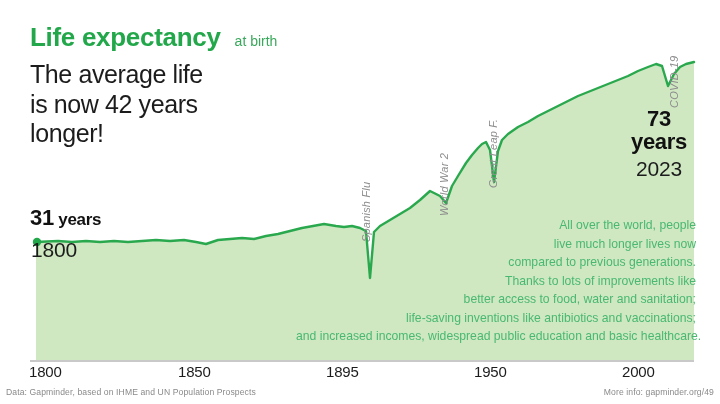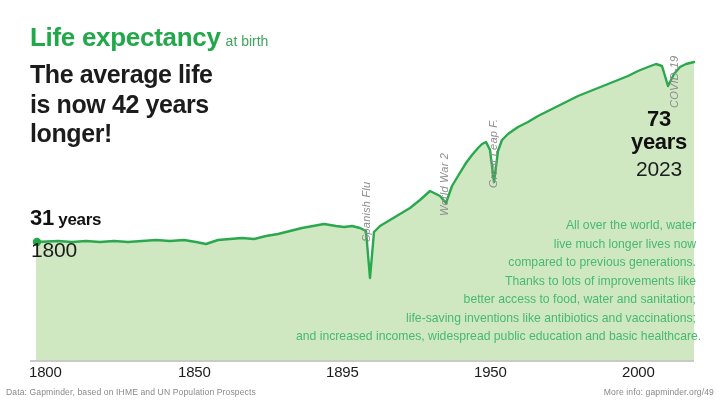--- a/index.html
+++ b/index.html
@@ -24,41 +24,41 @@
   .header {
     position: absolute;
     left: 30px;
     top: 17px;
     width: 420px;
     z-index: 40;
   }
   .title-row {
     display: flex;
     align-items: baseline;
-    gap: 5px;
+    gap: 14px;
     white-space: nowrap;
   }
   .title-main {
     font-size: 26px;
     font-weight: bold;
     color: #22a84a;
     letter-spacing: -0.3px;
     line-height: 1.05;
   }
   .title-sub {
     font-size: 14px;
     font-weight: normal;
     color: #3aa85c;
     letter-spacing: 0px;
     margin-top: 16px;
   }
   .headline {
     margin-top: 9px;
     font-size: 25px;
-    font-weight: bold;
+    font-weight: normal;
     color: #1c1c1c;
     line-height: 1.17;
     letter-spacing: -0.4px;
   }
   .headline span { display: block; }
 
   
   .plot {
     position: absolute;
     left: 0;
@@ -234,21 +234,21 @@
     <div class="year">1800</div>
   </div>
 
   <div class="callout" id="callout-end">
     <div class="big big-1">73</div>
     <div class="big big-2">years</div>
     <div class="year">2023</div>
   </div>
 
   <div class="blurb">
-    <span>All over the world, water</span>
+    <span>All over the world, people</span>
     <span>live much longer lives now</span>
     <span>compared to previous generations.</span>
     <span>Thanks to lots of improvements like</span>
     <span>better access to food, water and sanitation;</span>
     <span>life-saving inventions like antibiotics and vaccinations;</span>
     <span>and increased incomes, widespread public education and basic healthcare.</span>
   </div>
 
   <div class="axis-line"></div>
   <div class="axis-labels">

